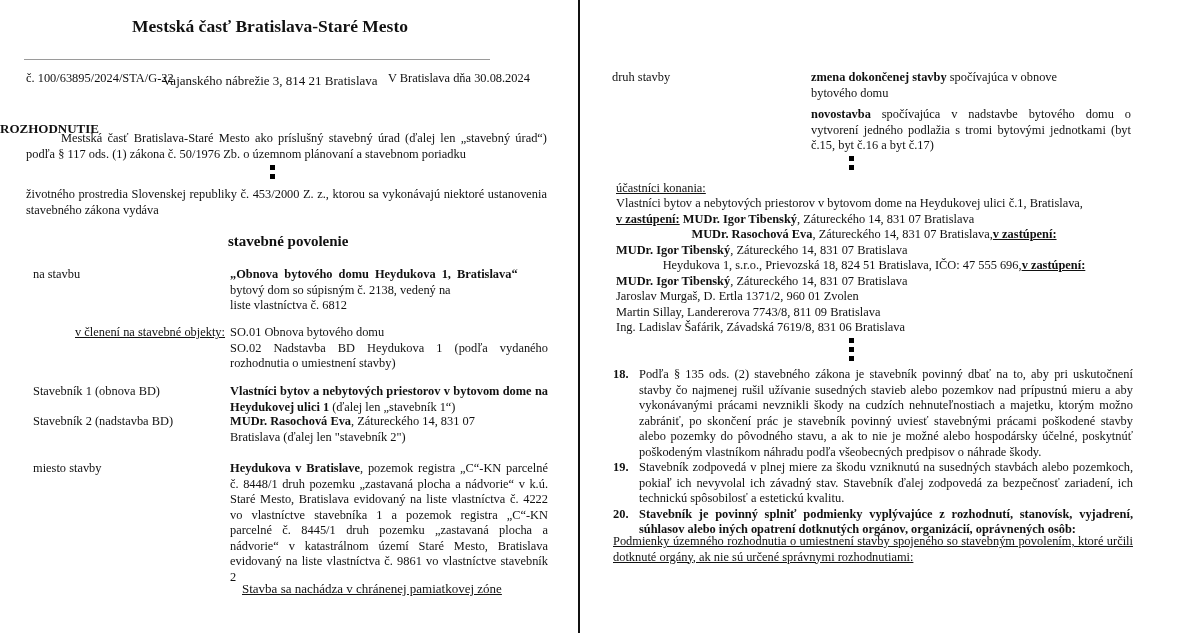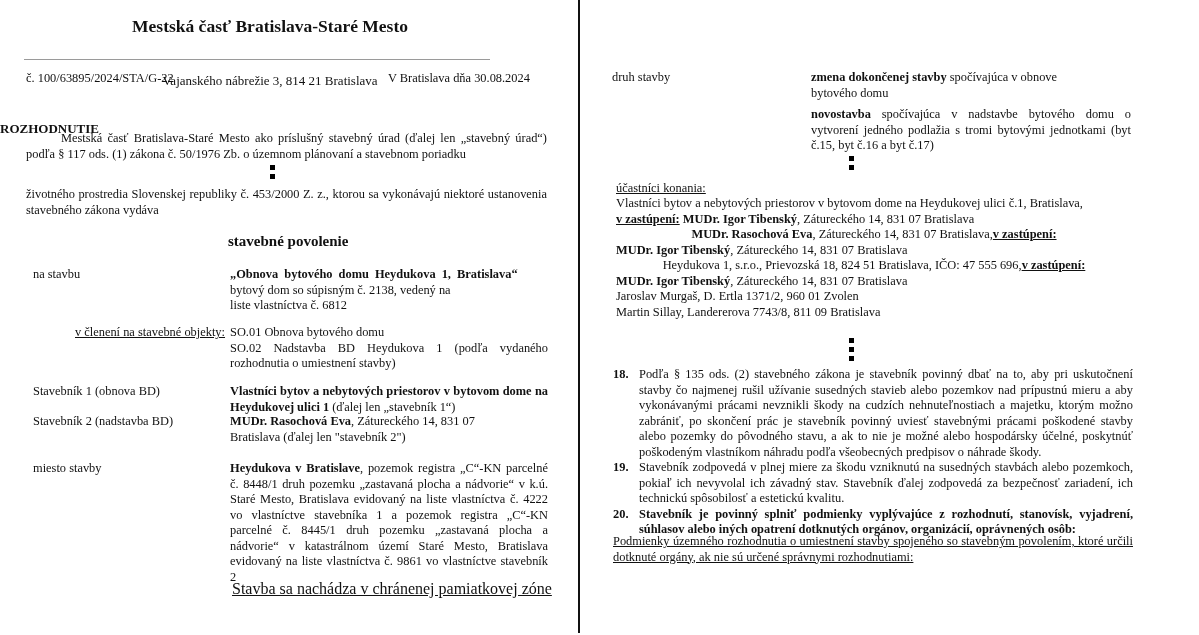--- a/index.html
+++ b/index.html
@@ -24,21 +24,21 @@
   #intro2 { left: 26px; width: 521px; top: 187px; }
   #permit-title { left: 228px; top: 234px; font-weight: bold; font-size: 15px; }
 
   .lbl { left: 33px; }
   .val { left: 230px; width: 318px; }
   #r1-l { top: 267px; } #r1-v { top: 267px; }
   #r2-l { top: 325px; margin-left: 42px; } #r2-v { top: 325px; }
   #r3-l { top: 384px; } #r3-v { top: 384px; }
   #r4-l { top: 414px; } #r4-v { top: 414px; }
   #r5-l { top: 461px; } #r5-v { top: 461px; }
-  #zone-note { left: 232px; top: 581px; font-size: 16px; }
+  #zone-note { left: 242px; top: 581px; font-size: 13px; }
 
   
   #divider { left: 578px; top: 0; width: 1.5px; height: 633px; background: #111; }
 
   
   #druh-l { left: 612px; top: 70px; }
   #druh-v1 { left: 811px; width: 320px; top: 70px; }
   #druh-v2 { left: 811px; width: 320px; top: 107px; }
   #dots-r1 { left: 849px; top: 156px; }
   #ucast-title { left: 616px; top: 181px; }
@@ -116,20 +116,21 @@
     <b class="u">v zastúpení:</b>
   </span>
   <span class="line"><b>MUDr. Igor Tibenský</b><span>, Záturеckého 14, 831 07 Bratislava</span></span>
   <span class="jl">
     <span>Heydukova 1, s.r.o., Prievozská 18, 824 51 Bratislava, IČO: 47 555 696,</span>
     <b class="u">v zastúpení:</b>
   </span>
   <span class="line"><b>MUDr. Igor Tibenský</b><span>, Záturеckého 14, 831 07 Bratislava</span></span>
   <span class="line">Jaroslav Murgaš, D. Ertla 1371/2, 960 01 Zvolen</span>
   <span class="line">Martin Sillay, Landererova 7743/8, 811 09 Bratislava</span>
+  <span class="line">Ing. Ladislav Šafárik, Závadská 7619/8, 831 06 Bratislava</span>
 </div>
 
 <div class="abs vdots" id="dots-r2">
     <span></span>
     <span></span>
     <span></span>
   </div>
 
 <div class="abs" id="conds">
   <div class="cond">

